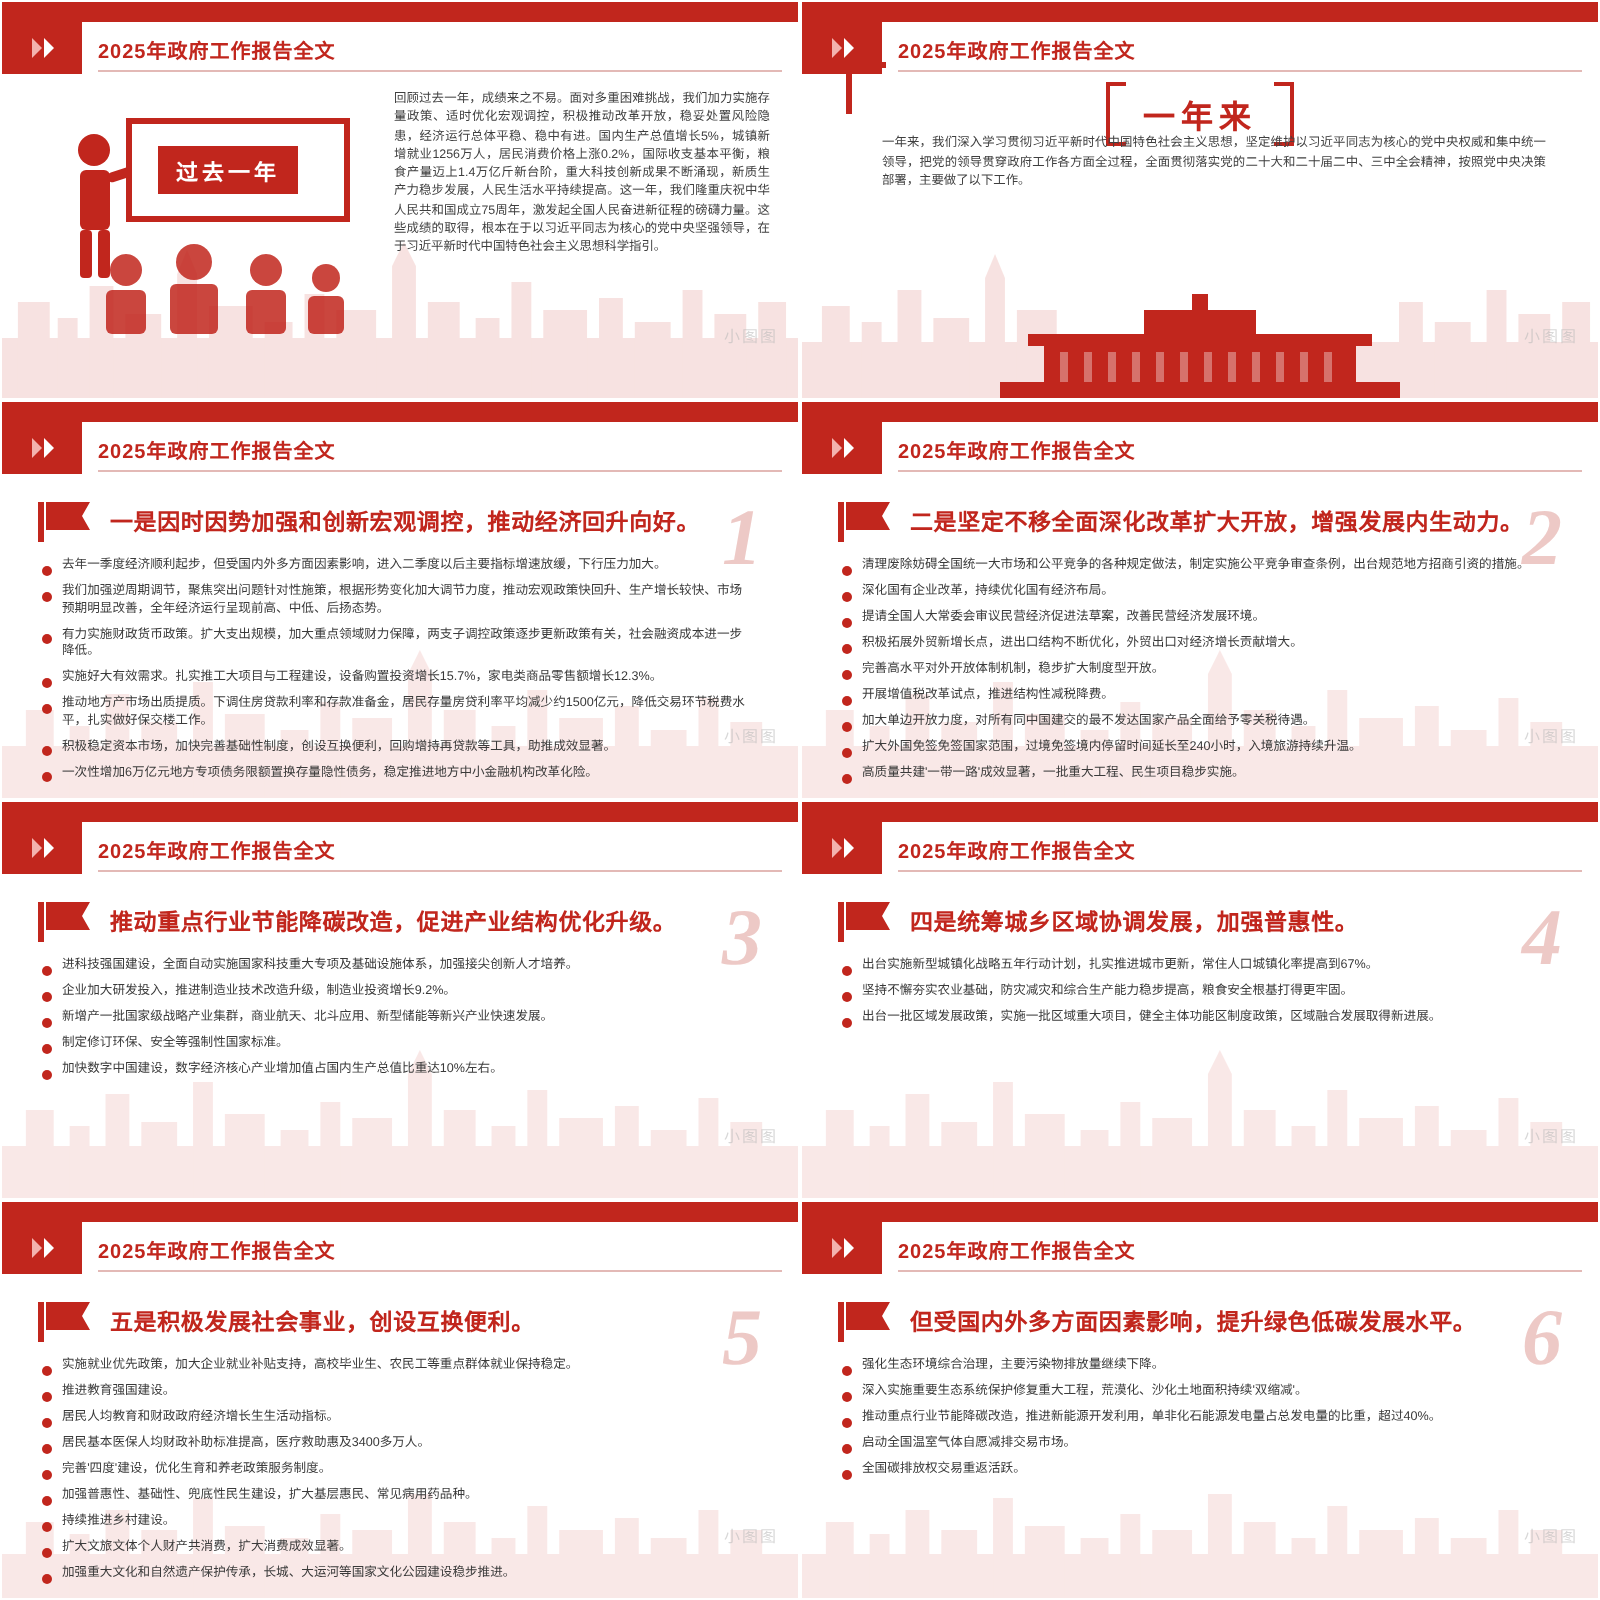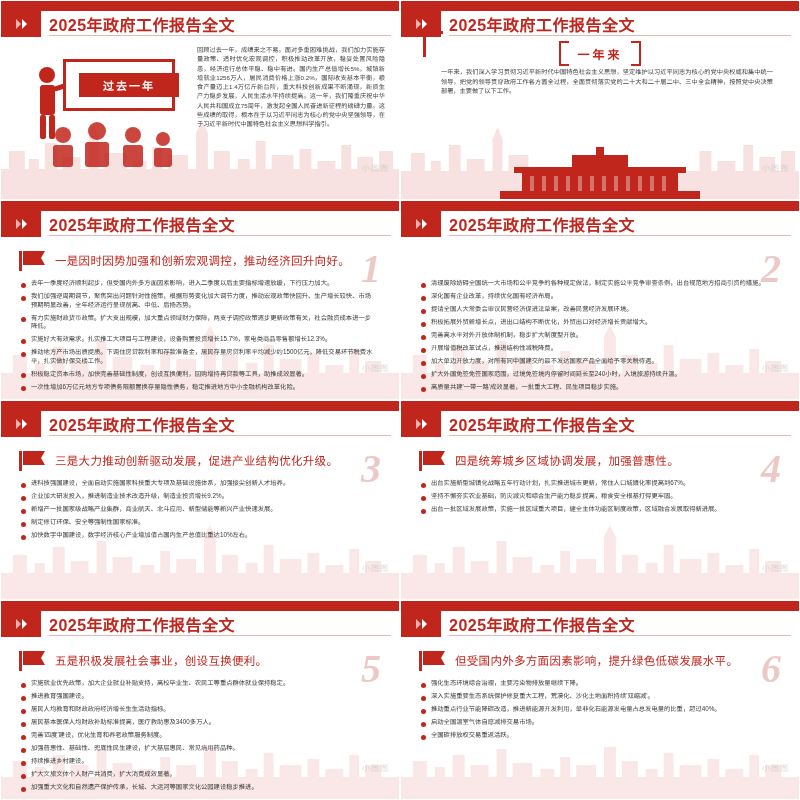--- a/index.html
+++ b/index.html
@@ -49,21 +49,21 @@
   }
   .chev {
     width: 0; height: 0;
     border-top: 5px solid transparent;
     border-bottom: 5px solid transparent;
     border-left: 5px solid #ffffff;
   }
   .chev.dim { border-left-color: #f3b3ae; }
   .hdr-title {
     color: #c1261d;
-    font-size: 16px;
+    font-size: 10px;
     font-weight: bold;
     padding-left: 8px;
     letter-spacing: 0.5px;
     white-space: nowrap;
   }
   .hdr-rule {
     position: absolute;
     left: 48px; right: 8px; top: 34px;
     height: 1px;
     background: #e3b9b6;
@@ -84,21 +84,21 @@
   .sec-head {
     position: absolute;
     left: 18px; top: 48px;
     display: flex; align-items: center; gap: 8px;
     z-index: 3;
   }
   .flag-ico { flex: none; width: 28px; height: 22px; }
   .sec-title {
     color: #c1261d;
     font-size: 11.5px;
-    font-weight: normal;
+    font-weight: bold;
     letter-spacing: .3px;
   }
   .bullets {
     position: absolute;
     left: 20px; right: 22px; top: 78px;
     z-index: 3;
   }
   .b-row { display: flex; align-items: flex-start; gap: 5px; margin-bottom: 4.5px; }
   .dot {
     flex: none;
@@ -109,42 +109,42 @@
     font-size: 6.3px;
     line-height: 1.35;
     color: #3a3a3a;
   }
   
   .s1-figure { position: absolute; left: 16px; top: 48px; width: 170px; height: 120px; z-index: 3; }
   .s1-label {
     position: absolute; left: 78px; top: 72px;
     background: #c1261d; color: #fff;
     font-size: 11px; font-weight: bold;
-    padding: 4px 24px; letter-spacing: 2px;
+    padding: 4px 9px; letter-spacing: 2px;
     z-index: 4;
   }
   .s1-board {
     position: absolute; left: 62px; top: 58px;
     width: 112px; height: 52px;
     border: 3px solid #c1261d; background: #fff;
     z-index: 3;
   }
   .s1-text {
     position: absolute; left: 196px; top: 44px; right: 14px;
     font-size: 6.2px; line-height: 1.5; color: #3f3f3f;
     text-align: justify; z-index: 3;
   }
   
   .s2-tabwrap {
     position: absolute; left: 0; right: 0; top: 40px;
     display: flex; justify-content: center; z-index: 3;
   }
   .s2-tab {
     position: relative;
-    color: #c1261d; font-size: 12px; font-weight: bold;
+    color: #c1261d; font-size: 16px; font-weight: bold;
     padding: 4px 18px; letter-spacing: 3px;
   }
   .s2-tab::before, .s2-tab::after {
     content: ""; position: absolute; top: 0; bottom: 0; width: 8px;
     border: 2px solid #c1261d;
   }
   .s2-tab::before { left: 0; border-right: none; }
   .s2-tab::after { right: 0; border-left: none; }
   .s2-stem {
     position: absolute; left: 22px; top: 30px;
@@ -416,20 +416,31 @@
     </div>
     <div class="hdr">
       <div class="hdr-badge">
         <span class="chev dim"></span>
         <span class="chev"></span>
       </div>
       <div class="hdr-title">2025年政府工作报告全文</div>
     </div>
     <div class="hdr-rule"></div>
     <div class="bignum">2</div>
+    <div class="sec-head">
+      <span class="flag-ico">
+        <svg viewBox="0 0 28 22">
+            <g fill="#c1261d">
+              <rect x="0" y="2" width="3" height="20"></rect>
+              <path d="M4 2 H26 L22 9 L26 16 H4 Z"></path>
+            </g>
+          </svg>
+      </span>
+      <span class="sec-title">二是坚定不移全面深化改革扩大开放，增强发展内生动力。</span>
+    </div>
     <div class="bullets">
       <div class="b-row">
           <span class="dot"></span>
           <span class="b-txt">清理废除妨碍全国统一大市场和公平竞争的各种规定做法，制定实施公平竞争审查条例，出台规范地方招商引资的措施。</span>
         </div>
       <div class="b-row">
           <span class="dot"></span>
           <span class="b-txt">深化国有企业改革，持续优化国有经济布局。</span>
         </div>
       <div class="b-row">
@@ -503,21 +514,21 @@
     <div class="bignum">3</div>
     <div class="sec-head">
       <span class="flag-ico">
         <svg viewBox="0 0 28 22">
             <g fill="#c1261d">
               <rect x="0" y="2" width="3" height="20"></rect>
               <path d="M4 2 H26 L22 9 L26 16 H4 Z"></path>
             </g>
           </svg>
       </span>
-      <span class="sec-title">三是大力推动创新驱动发展，促进产业结构优化升级。</span>
+      <span class="sec-title">推动重点行业节能降碳改造，促进产业结构优化升级。</span>
     </div>
     <div class="bullets">
       <div class="b-row">
           <span class="dot"></span>
           <span class="b-txt">进科技强国建设，全面自动实施国家科技重大专项及基础设施体系，加强接尖创新人才培养。</span>
         </div>
       <div class="b-row">
           <span class="dot"></span>
           <span class="b-txt">企业加大研发投入，推进制造业技术改造升级，制造业投资增长9.2%。</span>
         </div>

